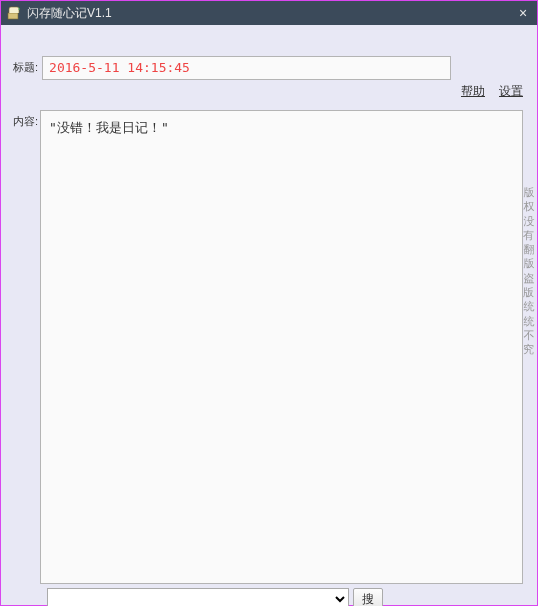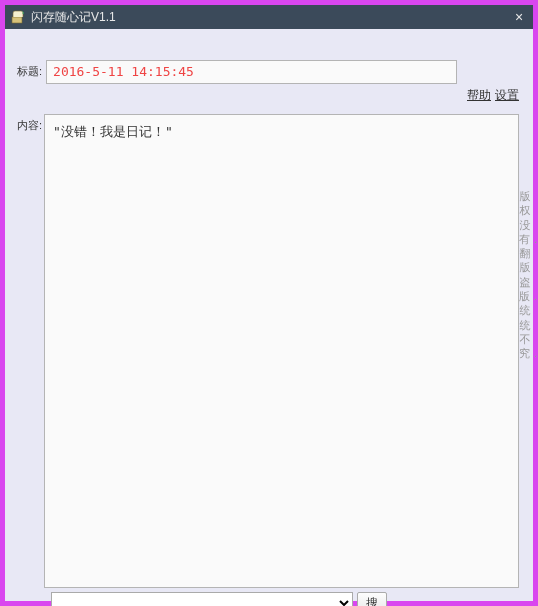--- a/index.html
+++ b/index.html
@@ -11,21 +11,21 @@
       font-family: "Microsoft YaHei", "SimSun", Arial, sans-serif;
       font-size: 12px;
       background: #fff;
       width: 538px;
       height: 606px;
       overflow: hidden;
     }
     .window {
       width: 538px;
       height: 606px;
-      border: 5px solid #d946ef;
+      border: 1px solid #d946ef;
       background: #e8e8f5;
       position: relative;
       display: flex;
       flex-direction: column;
     }
     .titlebar {
       background: #3b4a5a;
       color: #e8e8e8;
       height: 24px;
       display: flex;
@@ -82,21 +82,21 @@
       padding: 0 6px;
       font-family: "SimSun", monospace;
       font-size: 13px;
       color: #ef4444;
       outline: none;
       margin-left: 2px;
       margin-right: 8px;
     }
     .links {
       display: flex;
-      gap: 4px;
+      gap: 14px;
       color: #333;
       margin-top: 48px;
     }
     .links a {
       color: #333;
       text-decoration: underline;
       cursor: pointer;
     }
     .row-body {
       display: flex;

